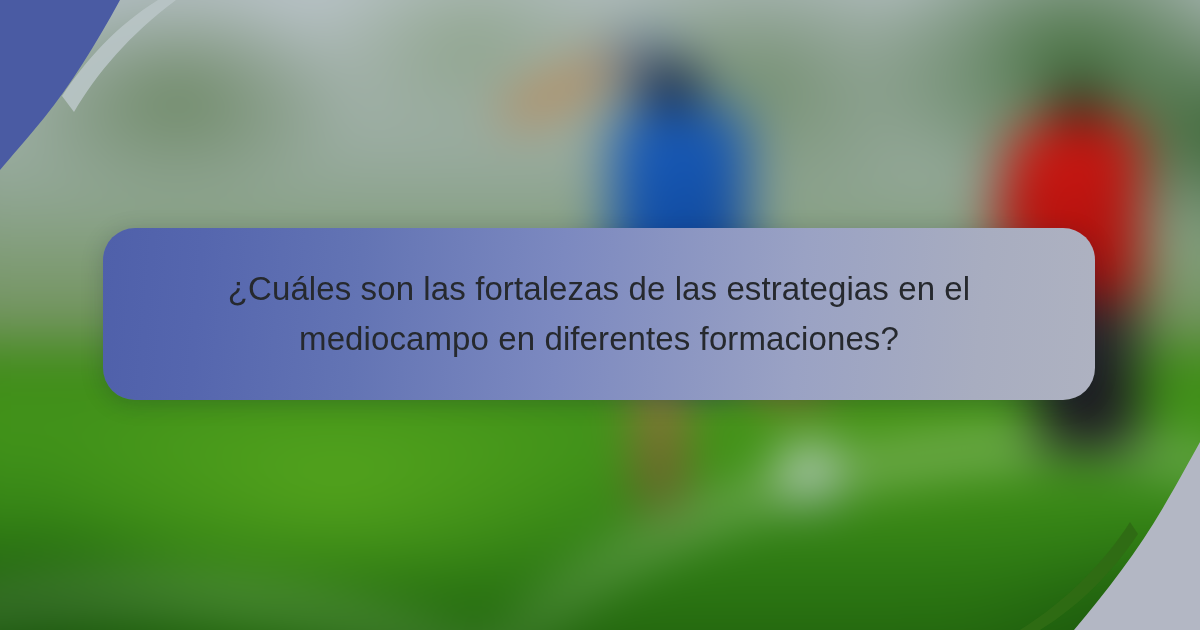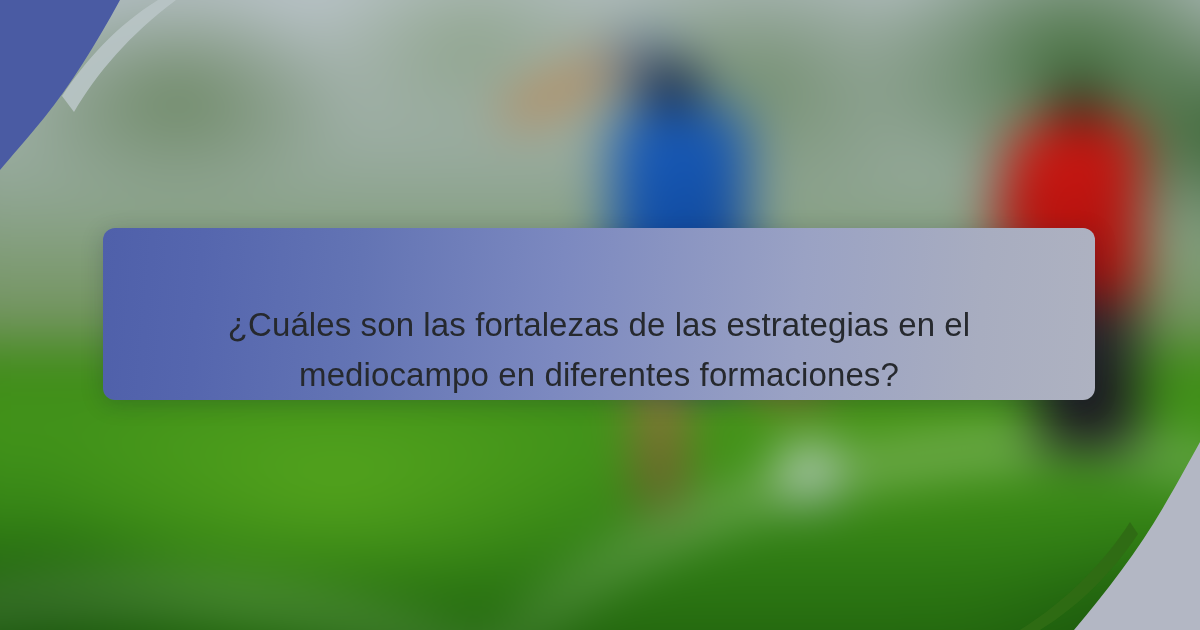--- a/index.html
+++ b/index.html
@@ -167,32 +167,32 @@
   }
   .swoosh svg { display: block; width: 1200px; height: 630px; }
 
   
   .card {
     position: absolute;
     left: 103px;
     top: 228px;
     width: 992px;
     height: 172px;
-    border-radius: 12px;
+    border-radius: 32px;
     background: linear-gradient(95deg,
         #4f60aa 0%,
         #5566ae 10%,
         #6374b4 26%,
         #7c89c0 46%,
         #9aa2c4 70%,
         #a8adc0 88%,
         #aeb2c1 100%);
     box-shadow: 0 4px 22px rgba(20,28,48,0.22);
     display: flex;
-    align-items: flex-end;
+    align-items: center;
     justify-content: center;
     box-sizing: border-box;
     padding: 0 60px;
   }
   .card-text {
     text-align: center;
     color: #26292e;
     font-size: 33px;
     line-height: 1.52;
     font-weight: 400;

